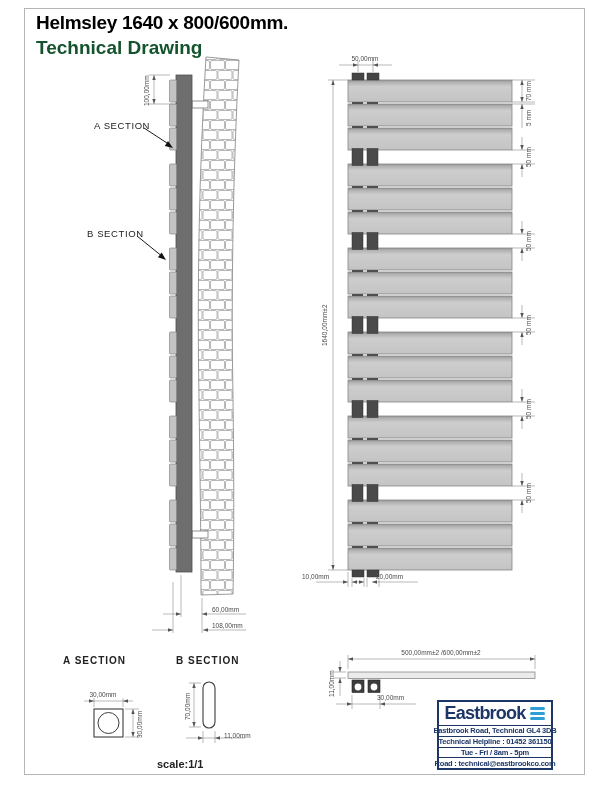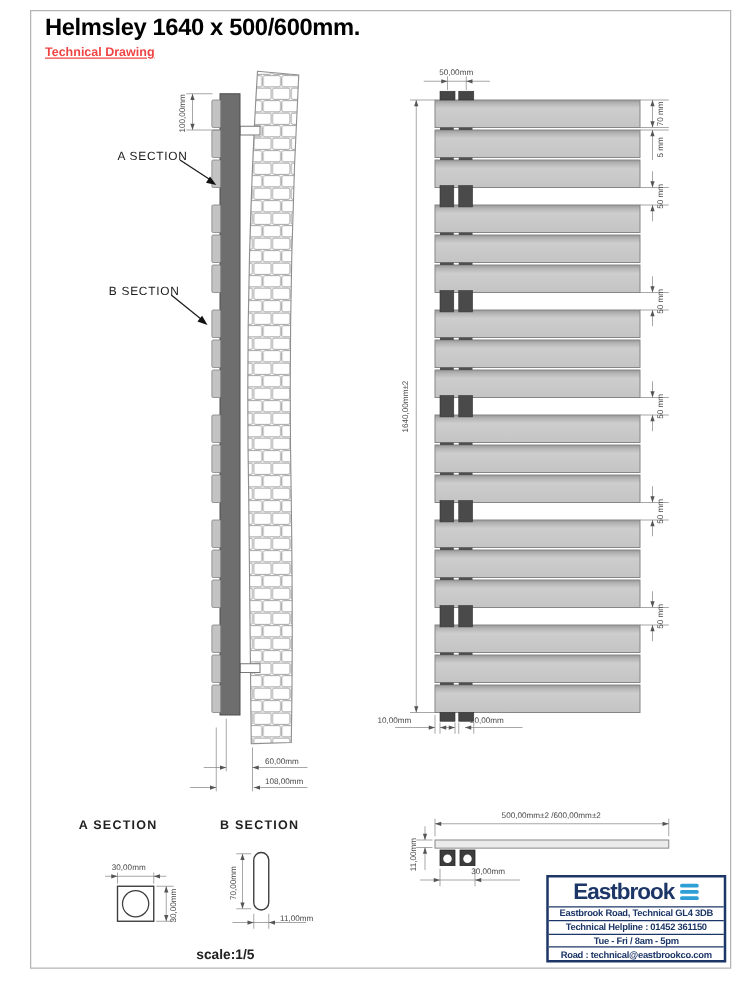--- a/index.html
+++ b/index.html
@@ -3,42 +3,42 @@
 <meta charset="utf-8">
 <style>
   html,body{margin:0;padding:0;}
   body{
     width:601px;height:787px;position:relative;background:#fff;
     font-family:"Liberation Sans", sans-serif; overflow:hidden;
     --navy:#1c3667; --lblue:#2e9fd6;
   }
   #frame{position:absolute;left:24px;top:8px;width:559px;height:765px;border:1px solid #b5b5b5;}
   #title{position:absolute;left:36px;top:12px;font-size:19px;font-weight:bold;color:#000;letter-spacing:-0.3px;}
-  #subtitle{position:absolute;left:36px;top:37px;font-size:10px;font-weight:bold;color:#ef4444;text-decoration:underline;}
+  #subtitle{position:absolute;left:36px;top:37px;font-size:19px;font-weight:bold;color:#14532d;}
   .dim{position:absolute;font-size:6.5px;color:#4a4a4a;white-space:nowrap;line-height:7px;}
   .vdim{transform:rotate(-90deg);transform-origin:left top;}
   .sec-label{position:absolute;font-size:9.5px;color:#1a1a1a;letter-spacing:0.6px;white-space:nowrap;}
   .sec-head{position:absolute;font-size:10px;font-weight:bold;color:#222;letter-spacing:1px;white-space:nowrap;}
   #scale{position:absolute;left:157px;top:758px;font-size:11px;font-weight:bold;color:#222;}
   svg{position:absolute;left:0;top:0;}
   
-  #infobox{position:absolute;left:437px;top:700px;width:144px;height:70px;border:2px solid var(--navy);
+  #infobox{position:absolute;left:437px;top:700px;width:116px;height:70px;border:2px solid var(--navy);
     background:#fff;box-sizing:border-box;display:flex;flex-direction:column;}
   #logo-row{height:23px;display:flex;align-items:center;justify-content:center;gap:5px;}
   #brand{font-size:18px;font-weight:bold;color:var(--navy);letter-spacing:-0.8px;}
   .waves{display:flex;flex-direction:column;gap:1.5px;}
   .waves i{display:block;width:15px;height:3.6px;background:var(--lblue);border-radius:2px;}
   .info-row{flex:1;border-top:1px solid var(--navy);font-size:7.5px;font-weight:bold;letter-spacing:-0.2px;
     color:var(--navy);display:flex;align-items:center;justify-content:center;white-space:nowrap;}
 </style>
 </head>
 <body style="--navy: #1c3667; --lblue: #2e9fd6;">
 
 <div id="frame"></div>
-<div id="title">Helmsley 1640 x 500/600mm.</div>
+<div id="title">Helmsley 1640 x 800/600mm.</div>
 <div id="subtitle">Technical Drawing</div>
 
 <svg id="dwg" width="601" height="787" viewBox="0 0 601 787">
   <defs>
     <linearGradient id="panelGrad" x1="0" y1="0" x2="0" y2="1">
       <stop offset="0" stop-color="#989898"></stop>
       <stop offset="0.12" stop-color="#b4b4b4"></stop>
       <stop offset="0.3" stop-color="#cdcdcd"></stop>
       <stop offset="1" stop-color="#c4c4c4"></stop>
     </linearGradient>
@@ -303,21 +303,21 @@
 <div class="sec-head" style="left:176px;top:655px;">B SECTION</div>
 <div class="dim" style="left:80px;top:691px;width:46px;text-align:center;">30,00mm</div>
 <div class="dim vdim" style="left:136px;top:738px;">30,00mm</div>
 <div class="dim vdim" style="left:184px;top:720px;">70,00mm</div>
 <div class="dim" style="left:224px;top:732px;">11,00mm</div>
 
 <div class="dim" style="left:360px;top:649px;width:162px;text-align:center;">500,00mm±2 /600,00mm±2</div>
 <div class="dim vdim" style="left:328px;top:697px;">11,00mm</div>
 <div class="dim" style="left:377px;top:694px;">30,00mm</div>
 
-<div id="scale">scale:1/5</div>
+<div id="scale">scale:1/1</div>
 
 <div id="infobox">
   <div id="logo-row">
     <span id="brand">Eastbrook</span>
     <span class="waves">
         <i></i>
         <i></i>
         <i></i>
       </span>
   </div>

